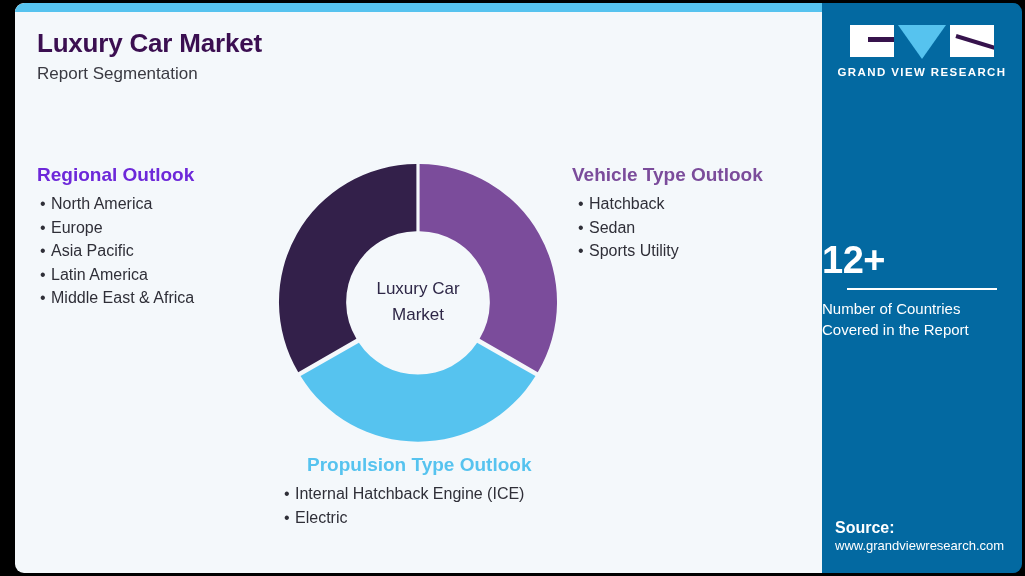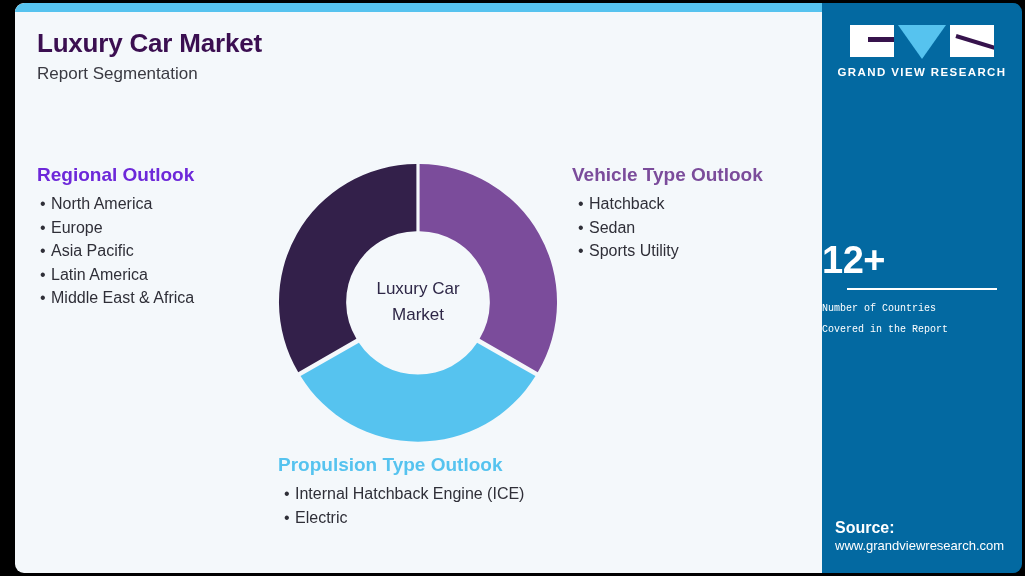--- a/index.html
+++ b/index.html
@@ -104,21 +104,21 @@
     left: 557px;
     top: 160px;
   }
   .outlook-vehicle .outlook-heading { color: #7b4c9b; }
   .outlook-vehicle li { padding-left: 6px; }
 
   .outlook-propulsion {
     left: 263px;
     top: 450px;
   }
-  .outlook-propulsion .outlook-heading { color: #56c3ef; }
+  .outlook-propulsion .outlook-heading { color: #56c3ef; margin-left: 29px; }
   .outlook-propulsion li { padding-left: 6px; }
 
   
   .donut-wrap {
     position: absolute;
     left: 261px;
     top: 157px;
     width: 284px;
     height: 284px;
   }
@@ -227,24 +227,23 @@
     line-height: 42px;
     letter-spacing: -0.5px;
   }
   .stat-divider {
     width: 150px;
     height: 1.5px;
     background: #ffffff;
     margin: 7px auto 8px auto;
   }
   .stat-label {
-    font-size: 10px;
+    font-size: 15px;
     color: #ffffff;
     line-height: 21px;
-    font-family: Liberation Mono, monospace;
   }
 
   
   .source-block {
     position: absolute;
     left: 13px;
     bottom: 18px;
     width: 186px;
     text-align: left;
   }

